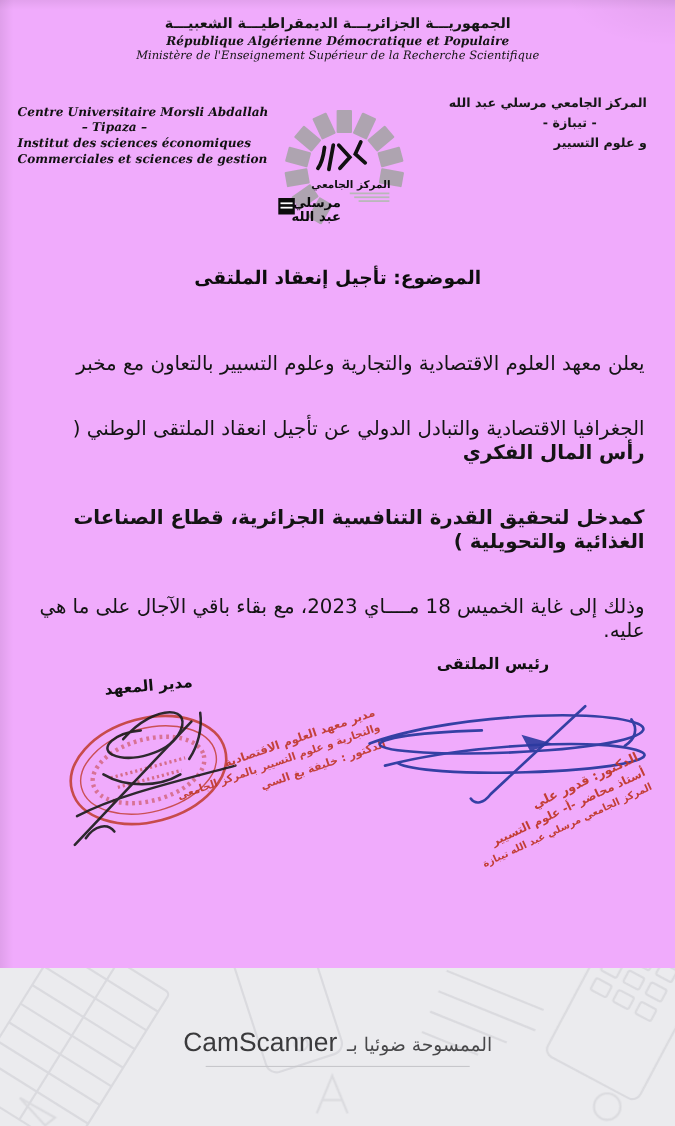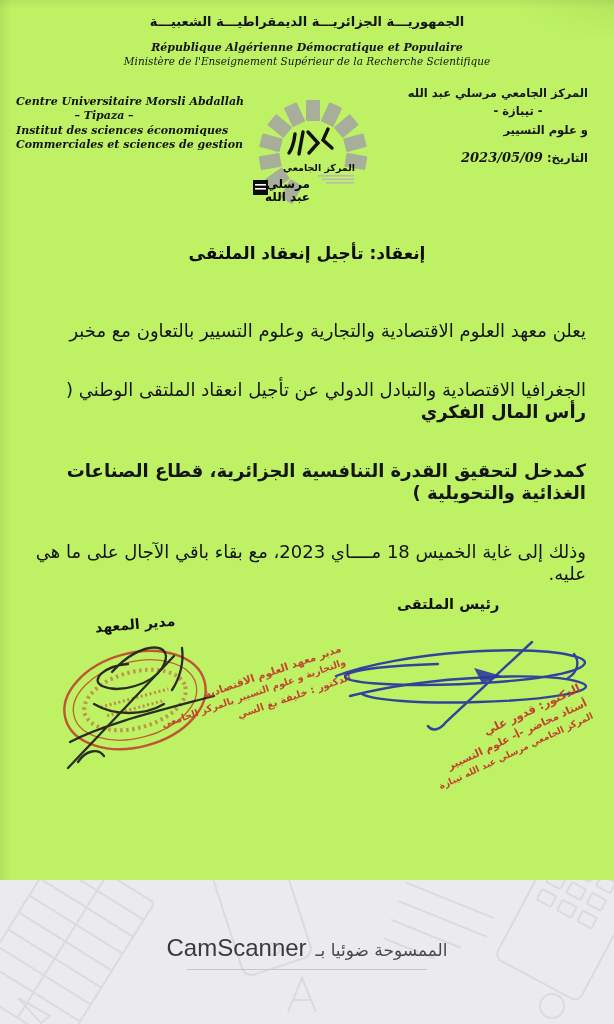--- a/index.html
+++ b/index.html
@@ -3,33 +3,33 @@
 <meta charset="utf-8">
 <style>
   html,body{margin:0;padding:0;}
   body{
     width:614px;height:1024px;position:relative;overflow:hidden;
     background:#ffffff;font-family:"DejaVu Sans",sans-serif;
   }
   
   .page{
     position:absolute;left:0;top:0;width:614px;height:880px;
-    background:#bef264;
+    background:#f0abfc;
   }
   .page::before{ 
     content:"";position:absolute;inset:0;pointer-events:none;
     background:
       linear-gradient(to right, rgba(0,0,0,.07), rgba(0,0,0,0) 12px),
       linear-gradient(to bottom, rgba(0,0,0,.06), rgba(0,0,0,0) 9px),
       radial-gradient(140px 60px at 100% 0%, rgba(0,0,0,.05), rgba(0,0,0,0) 70%);
   }
   
   .header-center{position:absolute;top:14px;left:0;right:0;text-align:center;color:#141414;}
   .h-ar1{font-size:13px;font-weight:bold;direction:rtl;}
-  .h-fr1{font-family:"DejaVu Serif",serif;font-style:italic;font-weight:bold;font-size:11px;margin-top:12px;}
+  .h-fr1{font-family:"DejaVu Serif",serif;font-style:italic;font-weight:bold;font-size:11px;margin-top:2px;}
   .h-ar2{font-size:13px;font-weight:bold;direction:rtl;margin-top:1px;}
   .h-fr2{font-family:"DejaVu Serif",serif;font-style:italic;font-weight:normal;font-size:10.5px;margin-top:1px;}
   
   .left-block{
     position:absolute;top:95px;left:16px;width:252px;color:#121212;
     font-family:"DejaVu Serif",serif;font-style:italic;font-weight:bold;
     font-size:11px;line-height:1.3;
   }
   .lb-tipaza{width:176px;text-align:center;}
   
@@ -168,28 +168,24 @@
         <rect x="3" y="92" width="11" height="1.6" fill="#fff"></rect>
         <rect x="3" y="96" width="11" height="1.6" fill="#fff"></rect>
       </g>
     </svg>
   </div>
 
   <div class="right-block">
     <div>المركز الجامعي مرسلي عبد الله</div>
     <div class="rb-tipaza">- تيبازة -</div>
     <div>و علوم التسيير</div>
-    <div class="date-line">
-      <span>التاريخ:</span>
-      <span class="date-value">2023/05/09</span>
-    </div>
   </div>
 
   <div class="subject">
-    <span>إنعقاد:</span>
+    <span>الموضوع:</span>
     <span>تأجيل إنعقاد الملتقى</span>
   </div>
 
   <div class="body-text">
     <p>يعلن معهد العلوم الاقتصادية والتجارية وعلوم التسيير بالتعاون مع مخبر</p>
     <p><span>الجغرافيا الاقتصادية والتبادل الدولي عن تأجيل انعقاد الملتقى الوطني ( </span><span class="b-bold">رأس المال الفكري</span></p>
     <p class="b-bold">كمدخل لتحقيق القدرة التنافسية الجزائرية، قطاع الصناعات الغذائية والتحويلية )</p>
     <p>وذلك إلى غاية الخميس 18 مــــاي 2023، مع بقاء باقي الآجال على ما هي عليه.</p>
   </div>
 

